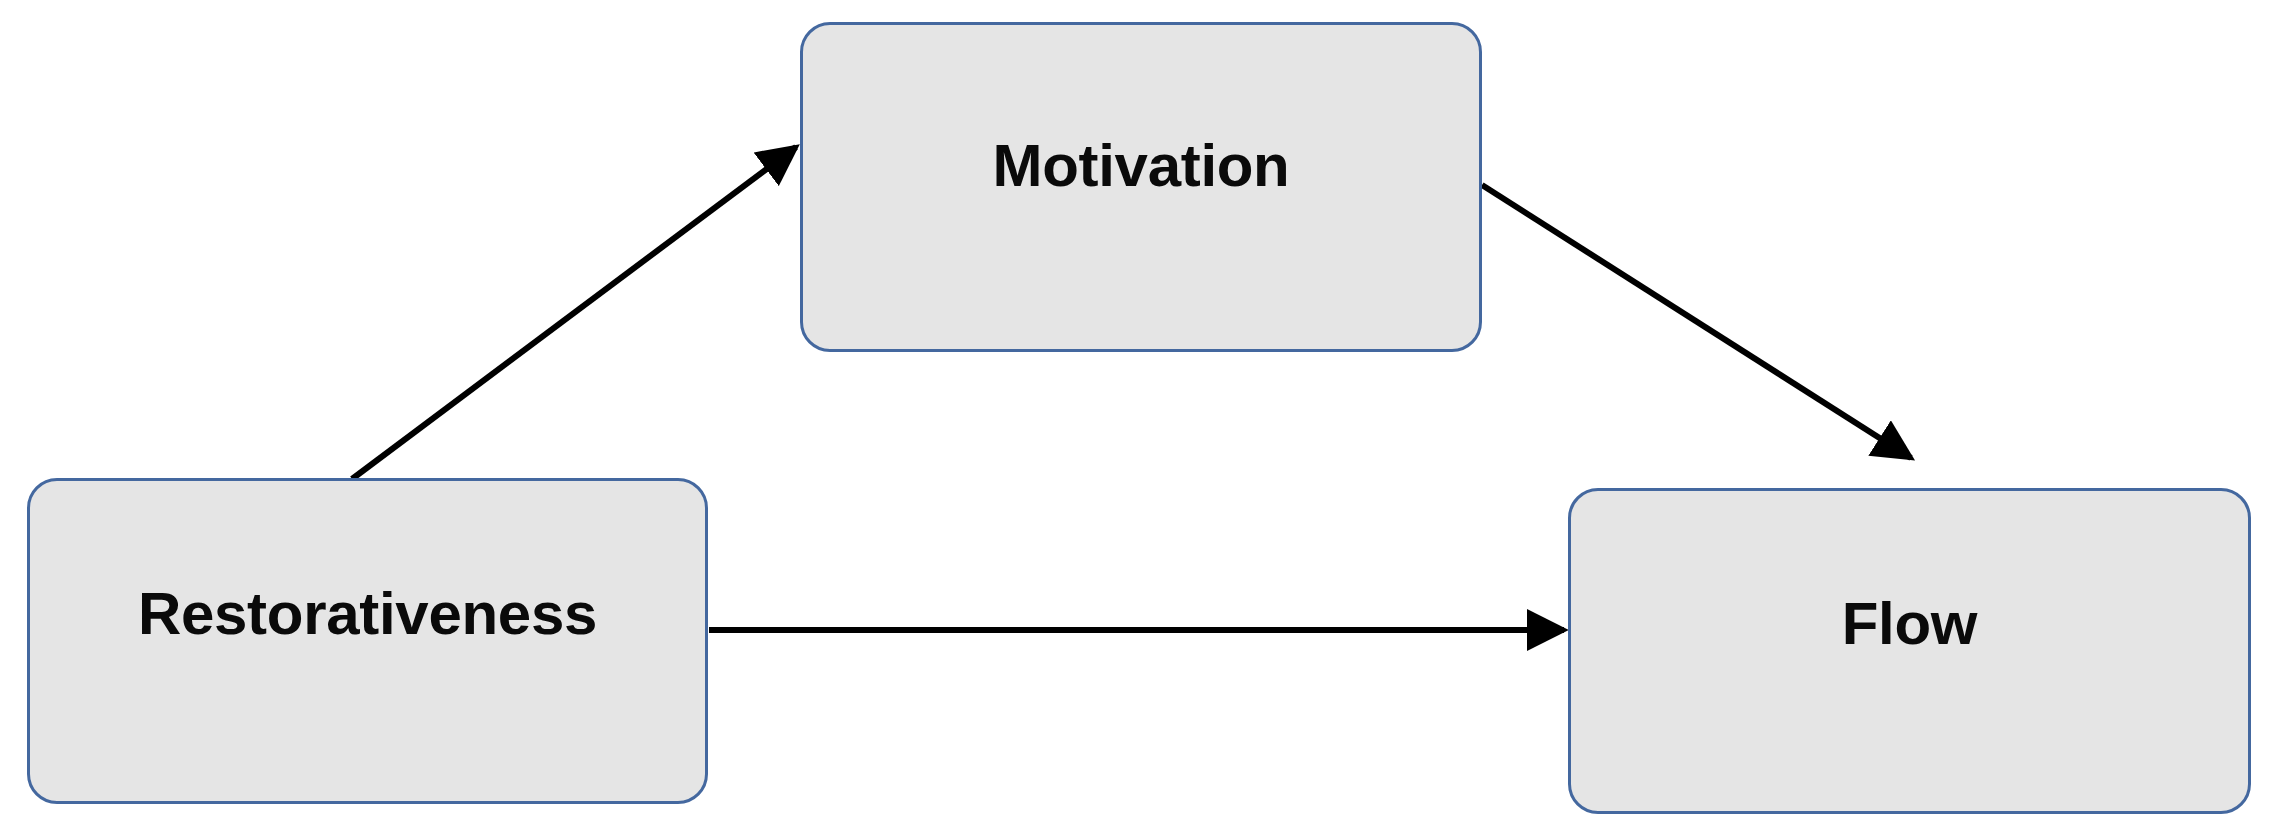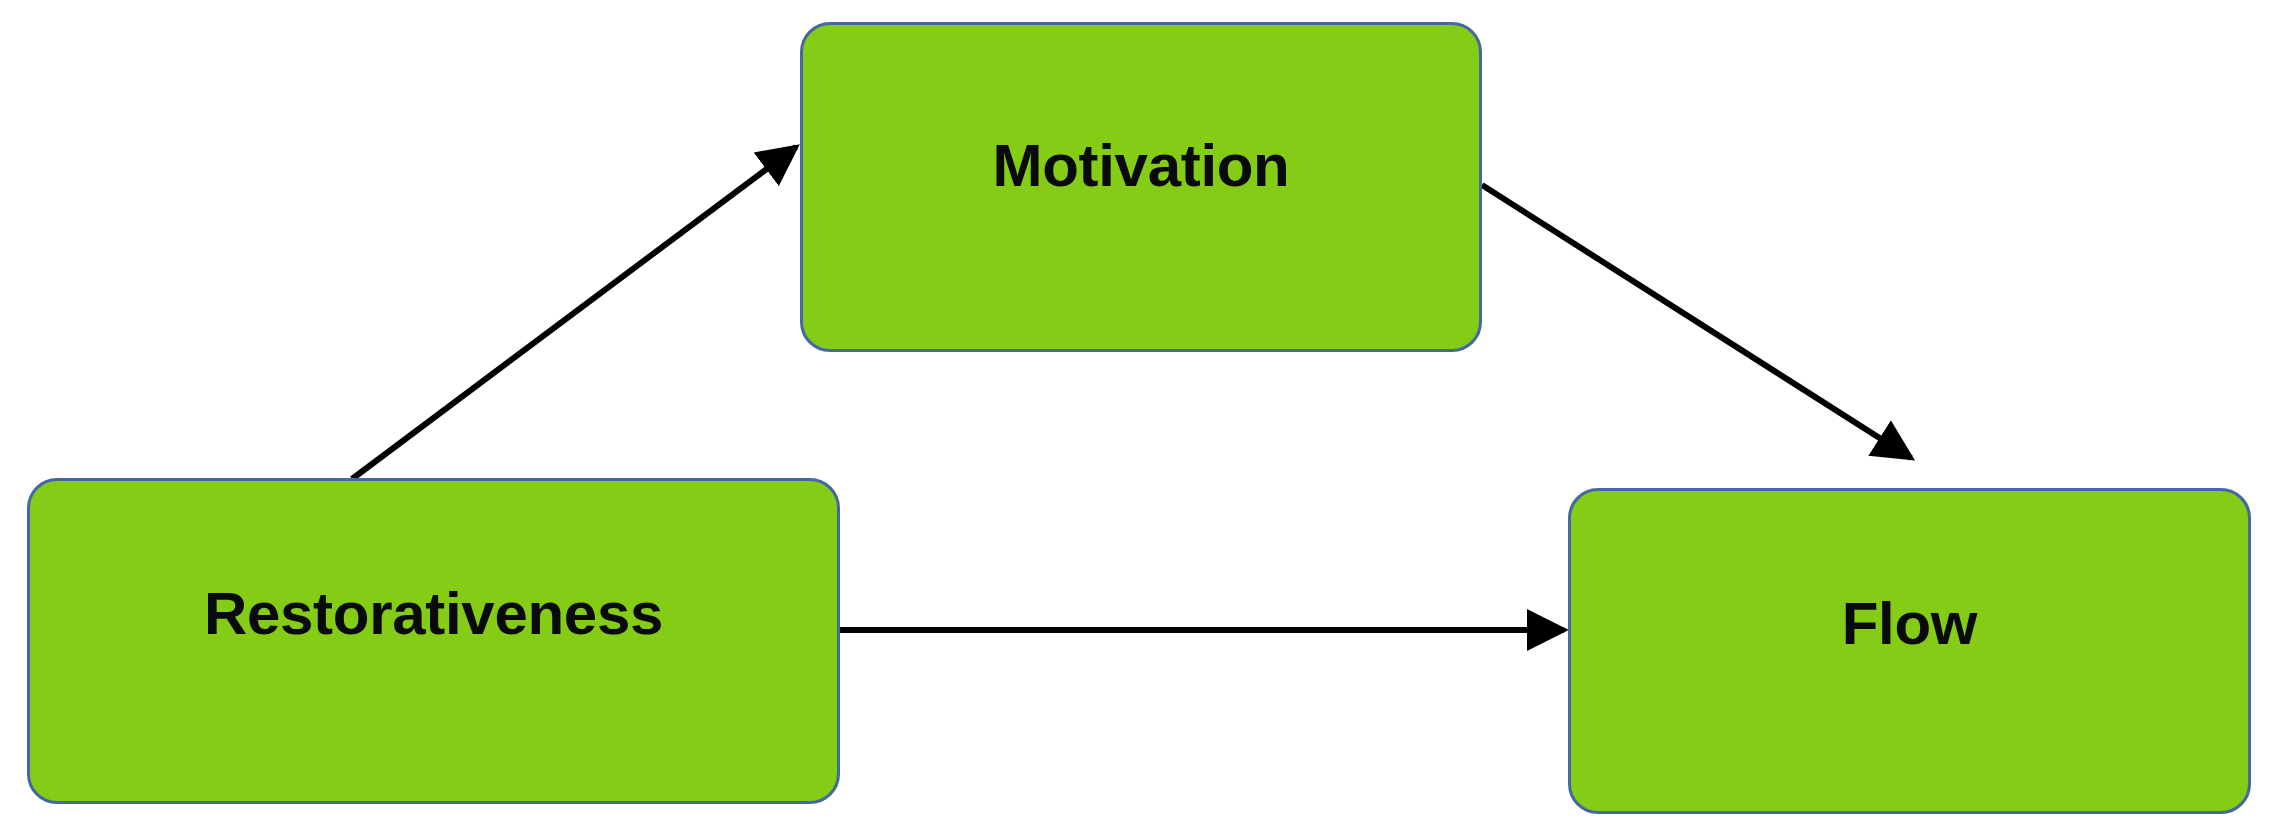--- a/index.html
+++ b/index.html
@@ -22,21 +22,21 @@
     position: absolute;
     left: 0;
     top: 0;
     width: 2285px;
     height: 830px;
     pointer-events: none;
   }
   .node {
     position: absolute;
     box-sizing: border-box;
-    background: #84cc16;
+    background: #e5e5e5;
     border: 3px solid #44689f;
     border-radius: 30px;
     display: flex;
     align-items: center;
     justify-content: center;
     z-index: 2;
   }
   .node-label {
     font-family: "Liberation Sans", sans-serif;
     font-weight: bold;
@@ -53,21 +53,21 @@
     height: 330px;
   }
   #node-motivation .node-label {
     font-size: 60px;
     position: relative;
     top: -22px;
   }
   #node-restorativeness {
     left: 27px;
     top: 478px;
-    width: 813px;
+    width: 681px;
     height: 326px;
   }
   #node-restorativeness .node-label {
     font-size: 60px;
     position: relative;
     top: -28px;
   }
   #node-flow {
     left: 1568px;
     top: 488px;

